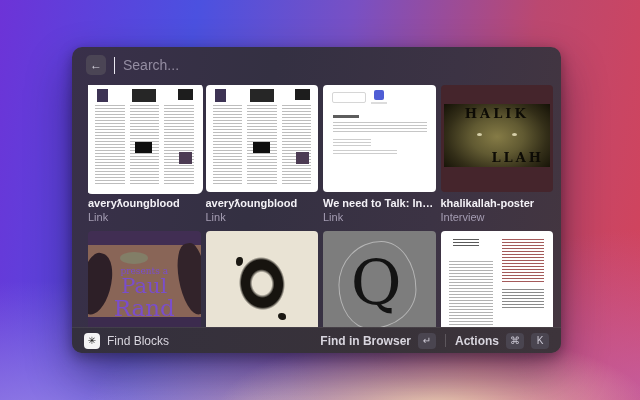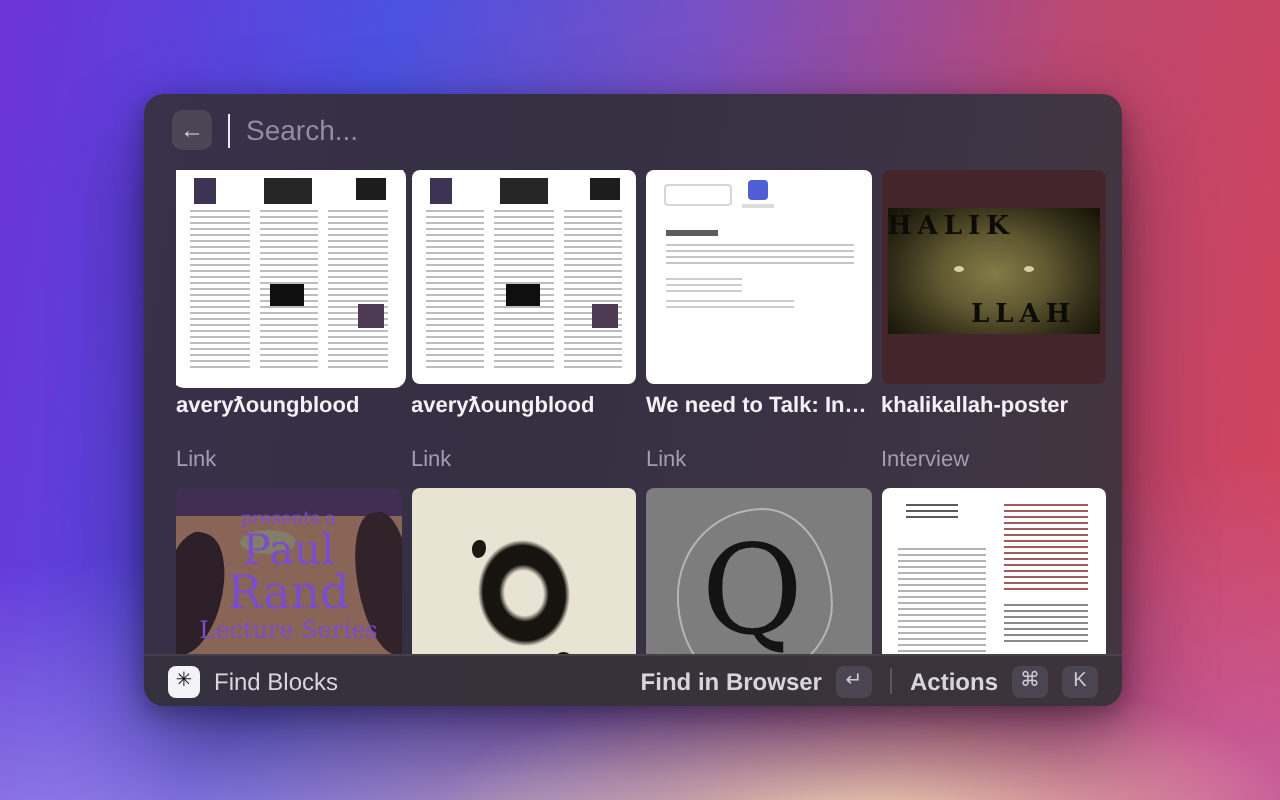--- a/index.html
+++ b/index.html
@@ -38,21 +38,21 @@
     display:grid; grid-template-columns:repeat(4,1fr); column-gap:5px; row-gap:7px;
     align-content:start;
   }
   .card{ display:flex; flex-direction:column; min-width:0; }
   .thumb{ position:relative; height:107px; border-radius:4px; overflow:hidden; background:#fff; }
   .thumb.sel{ box-shadow:0 0 0 2px #ffffff; }
   .title{
     margin-top:5px; font-size:11px; font-weight:700; color:#f4f2f7; line-height:13px;
     white-space:nowrap; overflow:hidden; text-overflow:ellipsis;
   }
-  .subtitle{ font-size:11px; color:#a59db3; line-height:13px; margin-top:14px; }
+  .subtitle{ font-size:11px; color:#a59db3; line-height:13px; margin-top:1px; }
   
   .doc3{ background:#fff; display:flex; gap:5px; padding:20px 7px 7px; }
   .doc3 .col{ flex:1; background:repeating-linear-gradient(to bottom,#bdbdbd 0 1px,transparent 1px 3px); }
   .doc3 .a{ position:absolute; }
   .doc3 .a1{ left:9px;  top:4px;  width:11px; height:13px; background:#3d3354; }
   .doc3 .a2{ left:44px; top:4px;  width:24px; height:13px; background:#262626; }
   .doc3 .a3{ right:8px; top:4px;  width:15px; height:11px; background:#1d1d1d; }
   .doc3 .a4{ left:47px; top:57px; width:17px; height:11px; background:#0f0f0f; }
   .doc3 .a5{ right:9px; top:67px; width:13px; height:12px; background:#4c3b53; }
   
@@ -64,37 +64,37 @@
   .web .p{ position:absolute; left:10px; top:37px; width:94px; height:12px; background:repeating-linear-gradient(to bottom,#c6c6c6 0 1px,transparent 1px 3px); }
   .web .s1{ position:absolute; left:10px; top:54px; width:38px; height:8px; background:repeating-linear-gradient(to bottom,#cdcdcd 0 1px,transparent 1px 3px); }
   .web .s2{ position:absolute; left:10px; top:65px; width:64px; height:5px; background:repeating-linear-gradient(to bottom,#cdcdcd 0 1px,transparent 1px 3px); }
   
   .khalik{ background:#45252c; }
   .khalik .photo{
     position:absolute; left:3px; right:3px; top:19px; height:63px; overflow:hidden;
     background:radial-gradient(65% 78% at 50% 52%, #857b46 0%, #615a32 38%, #332e18 72%, #161307 100%);
   }
   .khalik .t1,.khalik .t2{
-    position:absolute; width:100%; color:#0d0b05;
+    position:absolute; width:100%; text-align:center; color:#0d0b05;
     font-family:"DejaVu Serif", serif; font-weight:700; font-size:13px; letter-spacing:3px;
   }
   .khalik .t1{ top:2px; } .khalik .t2{ bottom:2px;padding-left:42px; }
   .khalik .e{ position:absolute; top:29px; width:5px; height:3px; border-radius:50%; background:#d6cfa9; }
   .khalik .e1{ left:33px; } .khalik .e2{ right:33px; }
   
   .rand{ background:linear-gradient(180deg,#3d2e48 0%,#3d2e48 13%,#97724d 13%,#97724d 80%,#362a42 80%,#362a42 100%); }
   .rand .sh1{ position:absolute; left:-7px; top:22px; width:30px; height:62px; background:#241b11; border-radius:40% 60% 50% 50%; transform:rotate(16deg); }
   .rand .sh2{ position:absolute; right:-5px; top:12px; width:27px; height:72px; background:#2a2014; border-radius:50% 40% 45% 55%; transform:rotate(-10deg); }
   .rand .sh3{ position:absolute; left:32px; top:21px; width:28px; height:12px; background:#8e9161; border-radius:50%; }
   .rand::after{ content:""; position:absolute; inset:0; background:rgba(84,52,132,.20); }
   .rand .tx{
     position:absolute; inset:0; z-index:2; display:flex; flex-direction:column; align-items:center;
     padding-top:11px; color:#7a4ecb; font-family:"DejaVu Serif", serif;
   }
-  .rand .l1{ font-size:9px;  line-height:10px; }
+  .rand .l1{ font-size:9px;  line-height:10px;margin-top:24px; }
   .rand .l2{ font-size:21px; line-height:21px; }
   .rand .l3{ font-size:23px; line-height:22px; }
   .rand .l4{ font-size:12px; line-height:14px; }
   
   .ink{ background:#e9e3d4; }
   .ink .blob{
     position:absolute; left:50%; top:50%; width:62px; height:72px;
     transform:translate(-50%,-52%) rotate(-7deg);
     background:radial-gradient(closest-side, rgba(0,0,0,0) 0 31%, #17140f 40% 66%, rgba(0,0,0,0) 74%);
     border-radius:46% 54% 58% 42% / 55% 45% 52% 48%;
@@ -212,21 +212,20 @@
 
     <div class="card">
       <div class="thumb rand">
         <div class="sh1"></div>
         <div class="sh2"></div>
         <div class="sh3"></div>
         <div class="tx">
           <div class="l1">presents a</div>
           <div class="l2">Paul</div>
           <div class="l3">Rand</div>
-          <div class="l4">Lecture Series</div>
         </div>
       </div>
     </div>
 
     <div class="card">
       <div class="thumb ink">
         <div class="blob"></div>
         <div class="d1"></div>
         <div class="d2"></div>
       </div>

